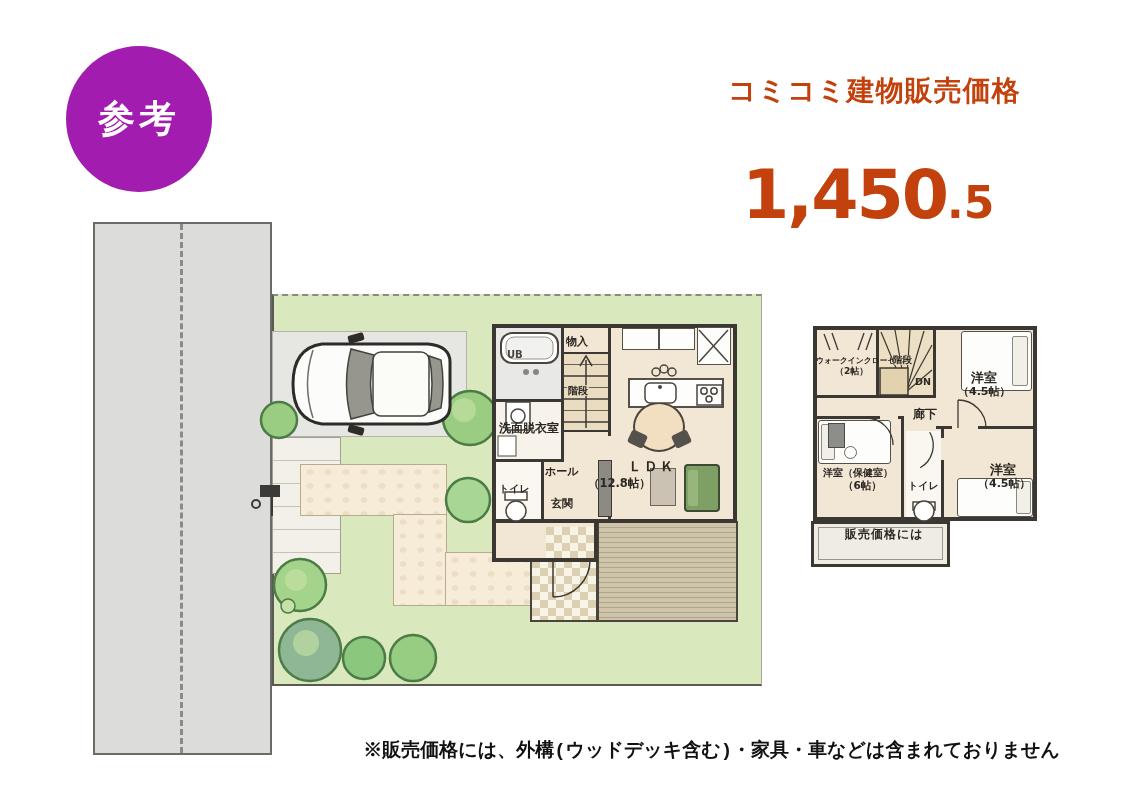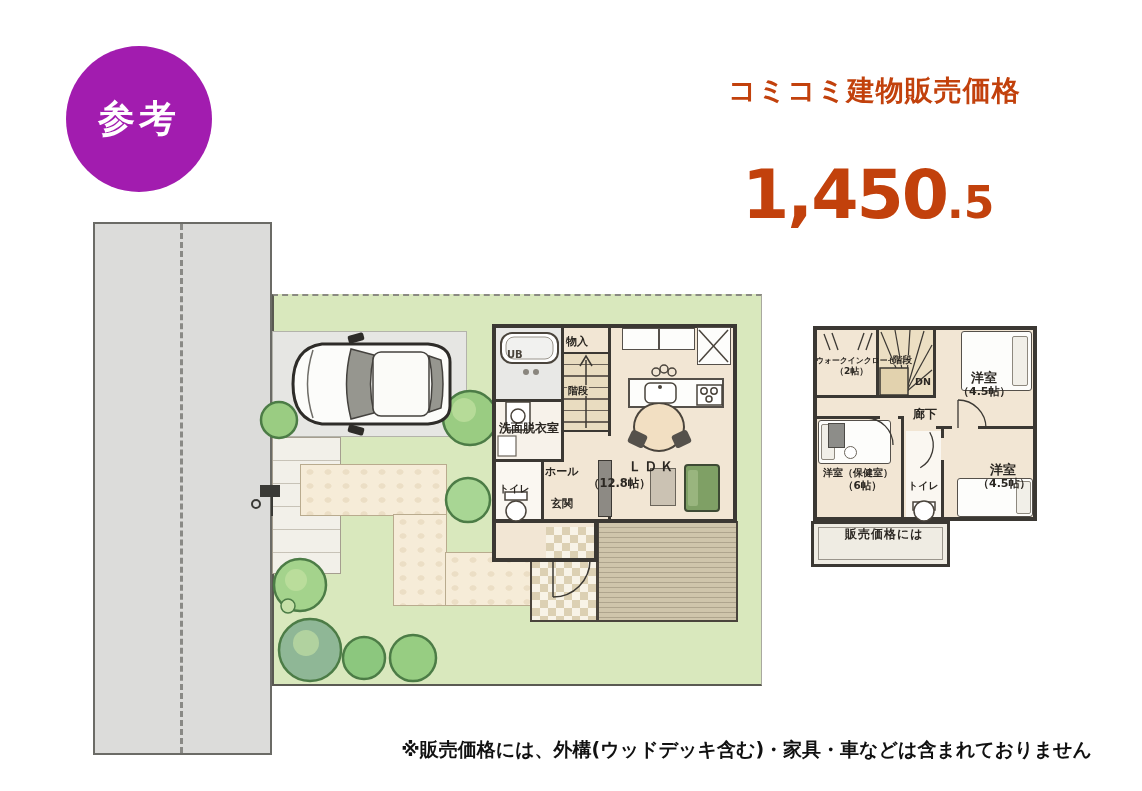--- a/index.html
+++ b/index.html
@@ -49,21 +49,21 @@
         border:2px solid #4a443c;box-sizing:border-box;
         background-image:repeating-linear-gradient(180deg,transparent 0 4px,rgba(60,50,35,.22) 4px 5px);}
   .checker{position:absolute;background:repeating-conic-gradient(#f8f3e7 0% 25%,#dcd0b3 0% 50%) 0 0/16px 16px;}
   .white{background:#fdfdfb;border:1.5px solid #55504a;box-sizing:border-box;border-radius:3px;}
   .pillow{background:#f1efe8;border:1px solid #8d887e;box-sizing:border-box;border-radius:2px;}
   .furn{position:absolute;box-sizing:border-box;}
   .balcony{position:absolute;left:811px;top:521px;width:139px;height:46px;background:#efece3;
         border:3px solid #3b3833;box-sizing:border-box;}
   .balcony-in{position:absolute;left:818px;top:527px;width:125px;height:33px;border:1px solid #9a958c;box-sizing:border-box;}
 
-  .disclaimer{position:absolute;right:50px;top:737px;font-size:19px;font-weight:bold;color:#111;letter-spacing:0px;}
+  .disclaimer{position:absolute;right:82px;top:737px;font-size:19px;font-weight:bold;color:#111;letter-spacing:0px;font-family:Liberation Mono, monospace;}
 </style>
 </head>
 <body>
 
 <div id="page">
 
   <div class="badge">
     <div class="l1">参考</div>
   </div>
 

